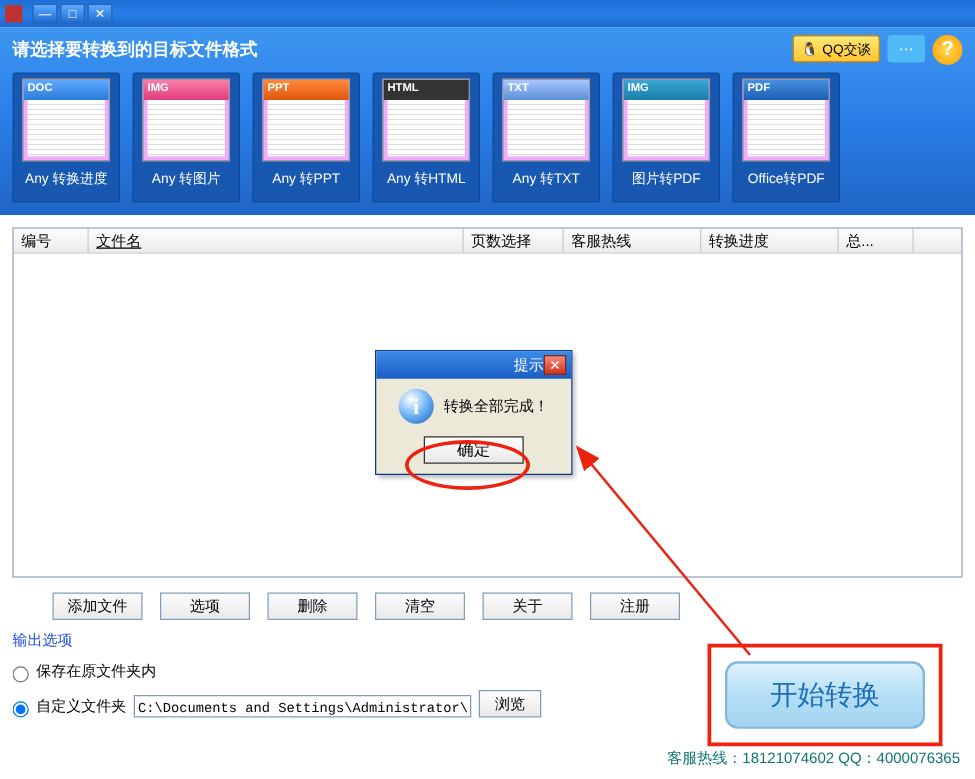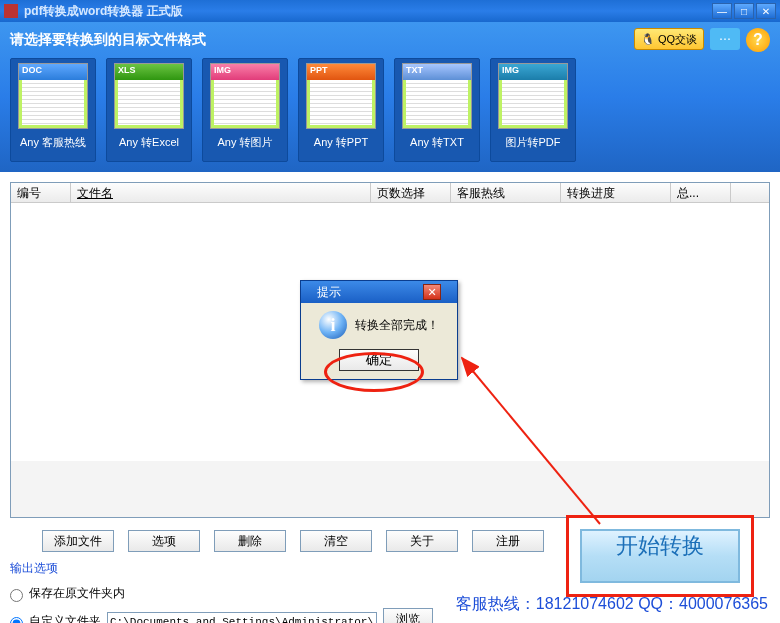--- a/index.html
+++ b/index.html
@@ -13,63 +13,62 @@
 .header { height: 150px; background: linear-gradient(to bottom, #3d96f0, #2a7de8, #1f65c4); padding: 6px 10px; position: relative; }
 .header-row { display: flex; align-items: center; justify-content: space-between; margin-bottom: 6px; }
 .prompt { color: #fff; font-size: 14px; font-weight: bold; }
 .header-icons { display: flex; gap: 6px; }
 .qq-btn { height: 22px; background: linear-gradient(to bottom,#ffe874,#ffc632); border: 1px solid #c98a00; border-radius: 3px; padding: 0 6px; display: flex; align-items: center; font-size: 11px; cursor: pointer; }
 .chat-btn { width: 30px; height: 22px; background: #4fbaf5; border-radius: 3px; display: flex; align-items: center; justify-content: center; color: #fff; cursor: pointer; }
 .help-btn { width: 24px; height: 24px; background: radial-gradient(circle, #ffd94d, #ff9c00); border-radius: 50%; display: flex; align-items: center; justify-content: center; color: #fff; font-weight: bold; font-size: 16px; cursor: pointer; }
 
 .format-strip { display: flex; gap: 10px; }
 .fmt-item { width: 86px; height: 104px; border: 1px solid #0d4a9c; background: #1858b0; border-radius: 2px; display: flex; flex-direction: column; align-items: center; padding: 4px; cursor: pointer; }
-.fmt-thumb { width: 70px; height: 66px; background: #bef264; border: 1px solid #999; position: relative; }
+.fmt-thumb { width: 70px; height: 66px; background: #f0abfc; border: 1px solid #999; position: relative; }
 .fmt-badge { position: absolute; top: 0; left: 0; width: 100%; height: 16px; color: #fff; font-size: 9px; font-weight: bold; padding: 1px 3px; }
 .fmt-body { position: absolute; top: 16px; left: 3px; right: 3px; bottom: 3px; }
 .fmt-label { margin-top: 6px; color: #fff; font-size: 11px; text-align: center; }
 .doc-bg{background:linear-gradient(#5fa8ff,#2b7ddb);} .xls-bg{background:linear-gradient(#6bc442,#2f9610);} .img-bg{background:linear-gradient(#f97fa8,#e13c7a);} .ppt-bg{background:linear-gradient(#ff8a3a,#e15510);} .html-bg{background:#333;} .txt-bg{background:linear-gradient(#a7c6ff,#5d8fd6);} .pimg-bg{background:linear-gradient(#3aa7d4,#1b7daa);} .pdf-bg{background:linear-gradient(#4790e0,#1c5db5);}
 
 .main { padding: 10px; background: #fff; }
-.table-wrap { border: 1px solid #7f9db9; height: 336px; background: #f4f4f4; }
+.table-wrap { border: 1px solid #7f9db9; height: 280px; background: #f4f4f4; }
 .thead { display: flex; background: linear-gradient(#fdfdfd,#ebebeb); border-bottom: 1px solid #cacaca; height: 20px; }
 .th { border-right: 1px solid #cacaca; padding: 2px 6px; font-size: 12px; }
 .tbody { background: #fff; height: 258px; position: relative; }
 
 .btn-row { display: flex; gap: 14px; margin: 12px 0 8px; padding-left: 32px; }
 .std-btn { width: 72px; height: 22px; background: linear-gradient(#fdfdfd,#e9e9e9); border: 1px solid #7f9db9; font-size: 12px; cursor: pointer; }
 
 .output-section { margin-top: 4px; }
 .section-label { font-size: 12px; color: #1d4ed8; margin-bottom: 8px; }
 .radio-row { display: flex; align-items: flex-end; margin: 6px 0; font-size: 12px; }
 .radio-row input[type=radio] { margin-right: 6px; }
 .path-input { width: 270px; height: 18px; border: 1px solid #7f9db9; font-family: "Courier New", monospace; font-size: 11px; padding: 0 2px; margin: 0 6px; }
 
-.start-btn { position: absolute; right: 40px; bottom: 40px; width: 160px; height: 54px; background: linear-gradient(to bottom,#dff2ff,#b5def6,#a3d4f0); border: 2px solid #7fb9de; border-radius: 0; display: flex; justify-content: center; font-size: 22px; color: #1b6fb8; cursor: pointer; }
+.start-btn { position: absolute; right: 40px; bottom: 40px; width: 160px; height: 54px; background: linear-gradient(to bottom,#dff2ff,#b5def6,#a3d4f0); border: 2px solid #7fb9de; border-radius: 10px; display: flex; align-items: center; justify-content: center; font-size: 22px; color: #1b6fb8; cursor: pointer; }
 .red-box { position: absolute; right: 26px; bottom: 26px; width: 188px; height: 82px; border: 3px solid #e21; pointer-events: none; }
 
-.hotline { position: absolute; right: 12px; bottom: 8px; color: #1d4ed8; font-size: 16px; }
+.hotline { position: absolute; right: 12px; bottom: 8px; color: #0f766e; font-size: 12px; }
 
 .dialog { position: absolute; left: 300px; top: 280px; width: 158px; border: 1px solid #0a3d8f; box-shadow: 2px 2px 4px rgba(0,0,0,.3); background: #ece9d8; }
-.dlg-title { height: 22px; background: linear-gradient(#3c8ae8,#1a5fc5); color: #fff; display: flex; align-items: center; justify-content: space-between; padding: 0 16px; font-size: 12px; }
+.dlg-title { height: 22px; background: linear-gradient(#3c8ae8,#1a5fc5); color: #fff; display: flex; align-items: center; justify-content: flex-end; padding: 0 4px; font-size: 12px; }
 .dlg-close { width: 18px; height: 16px; background: linear-gradient(#f38a7a,#d4321a); border: 1px solid #8a2412; color: #fff; display: flex; align-items: center; justify-content: center; cursor: pointer; font-size: 11px; }
 .dlg-body { padding: 8px; display: flex; flex-direction: column; align-items: center; }
 .dlg-row { display: flex; align-items: center; gap: 8px; margin-bottom: 10px; }
 .info-icon { width: 28px; height: 28px; border-radius: 50%; background: radial-gradient(circle at 35% 30%, #fff, #6db2f5, #1859b4); display: flex; align-items: center; justify-content: center; color: #fff; font-weight: bold; font-size: 18px; font-family: Georgia, serif; }
 .dlg-ok { width: 80px; height: 22px; background: linear-gradient(#fdfdfd,#e9e9e9); border: 1px solid #333; cursor: pointer; }
 .red-circle { position: absolute; left: 324px; top: 352px; width: 100px; height: 40px; border: 3px solid #e21; border-radius: 50%; pointer-events: none; }
 
 .arrow-svg { position: absolute; left: 0; top: 0; width: 780px; height: 623px; pointer-events: none; }
 </style>
 </head>
 <body>
 
 <div class="titlebar">
   <div class="app-icon"></div>
-  <div class="title">pdf转换成word转换器 正式版</div>
   <div class="win-btn">—</div>
   <div class="win-btn">□</div>
   <div class="win-btn">✕</div>
 </div>
 
 <div class="header">
   <div class="header-row">
     <div class="prompt">请选择要转换到的目标文件格式</div>
     <div class="header-icons">
       <div class="qq-btn">
@@ -83,56 +82,63 @@
         <span>?</span>
       </div>
     </div>
   </div>
   <div class="format-strip" id="fmt-strip">
       <div class="fmt-item">
         <div class="fmt-thumb">
           <div class="fmt-badge doc-bg">DOC</div>
           <div class="fmt-body" style="background:repeating-linear-gradient(#fff,#fff 3px,#ddd 3px,#ddd 4px)"></div>
         </div>
-        <div class="fmt-label">Any 客服热线</div>
-      </div>
-      <div class="fmt-item">
-        <div class="fmt-thumb">
-          <div class="fmt-badge xls-bg">XLS</div>
-          <div class="fmt-body" style="background:repeating-linear-gradient(#fff,#fff 3px,#ddd 3px,#ddd 4px)"></div>
-        </div>
-        <div class="fmt-label">Any 转Excel</div>
+        <div class="fmt-label">Any 转换进度</div>
       </div>
       <div class="fmt-item">
         <div class="fmt-thumb">
           <div class="fmt-badge img-bg">IMG</div>
           <div class="fmt-body" style="background:repeating-linear-gradient(#fff,#fff 3px,#ddd 3px,#ddd 4px)"></div>
         </div>
         <div class="fmt-label">Any 转图片</div>
       </div>
       <div class="fmt-item">
         <div class="fmt-thumb">
           <div class="fmt-badge ppt-bg">PPT</div>
           <div class="fmt-body" style="background:repeating-linear-gradient(#fff,#fff 3px,#ddd 3px,#ddd 4px)"></div>
         </div>
         <div class="fmt-label">Any 转PPT</div>
       </div>
       <div class="fmt-item">
         <div class="fmt-thumb">
+          <div class="fmt-badge html-bg">HTML</div>
+          <div class="fmt-body" style="background:repeating-linear-gradient(#fff,#fff 3px,#ddd 3px,#ddd 4px)"></div>
+        </div>
+        <div class="fmt-label">Any 转HTML</div>
+      </div>
+      <div class="fmt-item">
+        <div class="fmt-thumb">
           <div class="fmt-badge txt-bg">TXT</div>
           <div class="fmt-body" style="background:repeating-linear-gradient(#fff,#fff 3px,#ddd 3px,#ddd 4px)"></div>
         </div>
         <div class="fmt-label">Any 转TXT</div>
       </div>
       <div class="fmt-item">
         <div class="fmt-thumb">
           <div class="fmt-badge pimg-bg">IMG</div>
           <div class="fmt-body" style="background:repeating-linear-gradient(#fff,#fff 3px,#ddd 3px,#ddd 4px)"></div>
         </div>
         <div class="fmt-label">图片转PDF</div>
+      </div>
+      <div class="fmt-item">
+        <div class="fmt-thumb">
+          <div class="fmt-badge pdf-bg">PDF</div>
+          <div class="fmt-body" style="background:repeating-linear-gradient(#fff,#fff 3px,#ddd 3px,#ddd 4px)"></div>
+        </div>
+        <div class="fmt-label">Office转PDF</div>
       </div>
     </div>
 </div>
 
 <div class="main">
   <div class="table-wrap">
     <div class="thead" id="thead">
         <div class="th" style="width: 60px;">编号</div>
         <div class="th" style="width: 300px; text-decoration: underline;">文件名</div>
         <div class="th" style="width: 80px;">页数选择</div>

